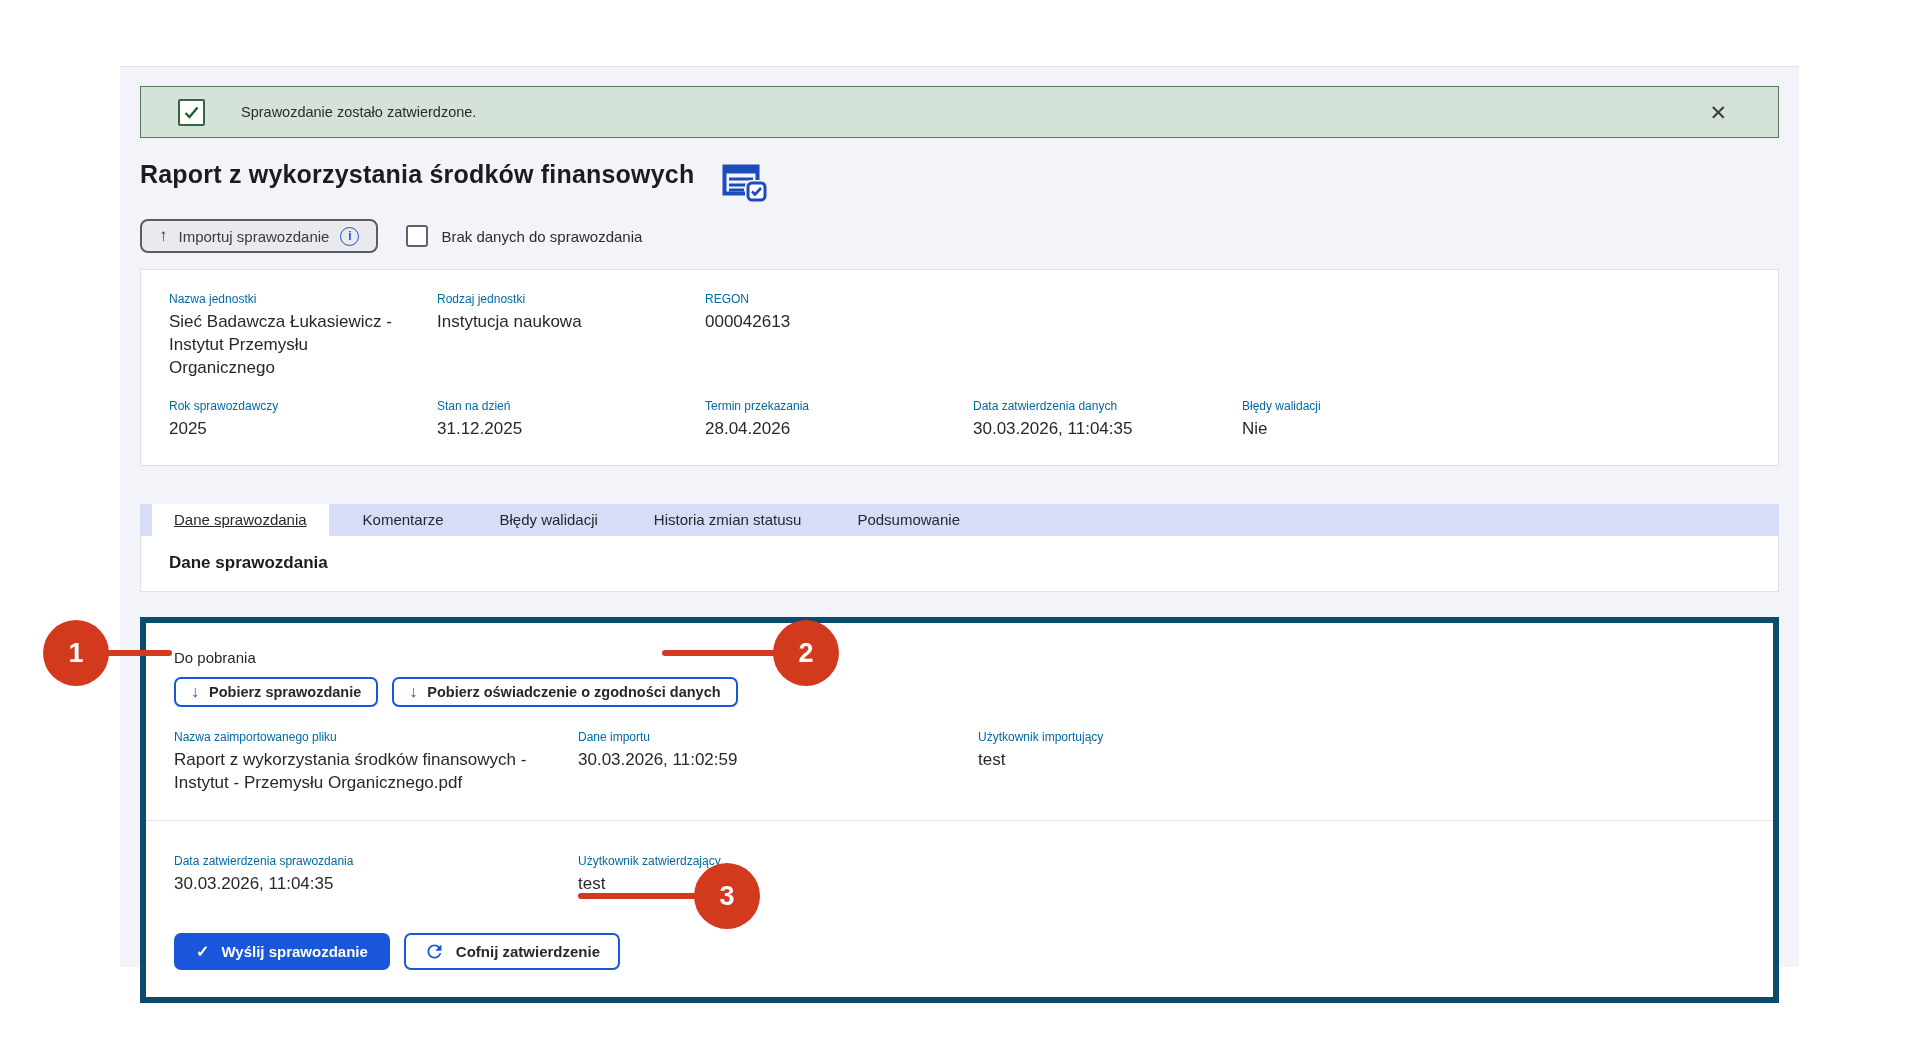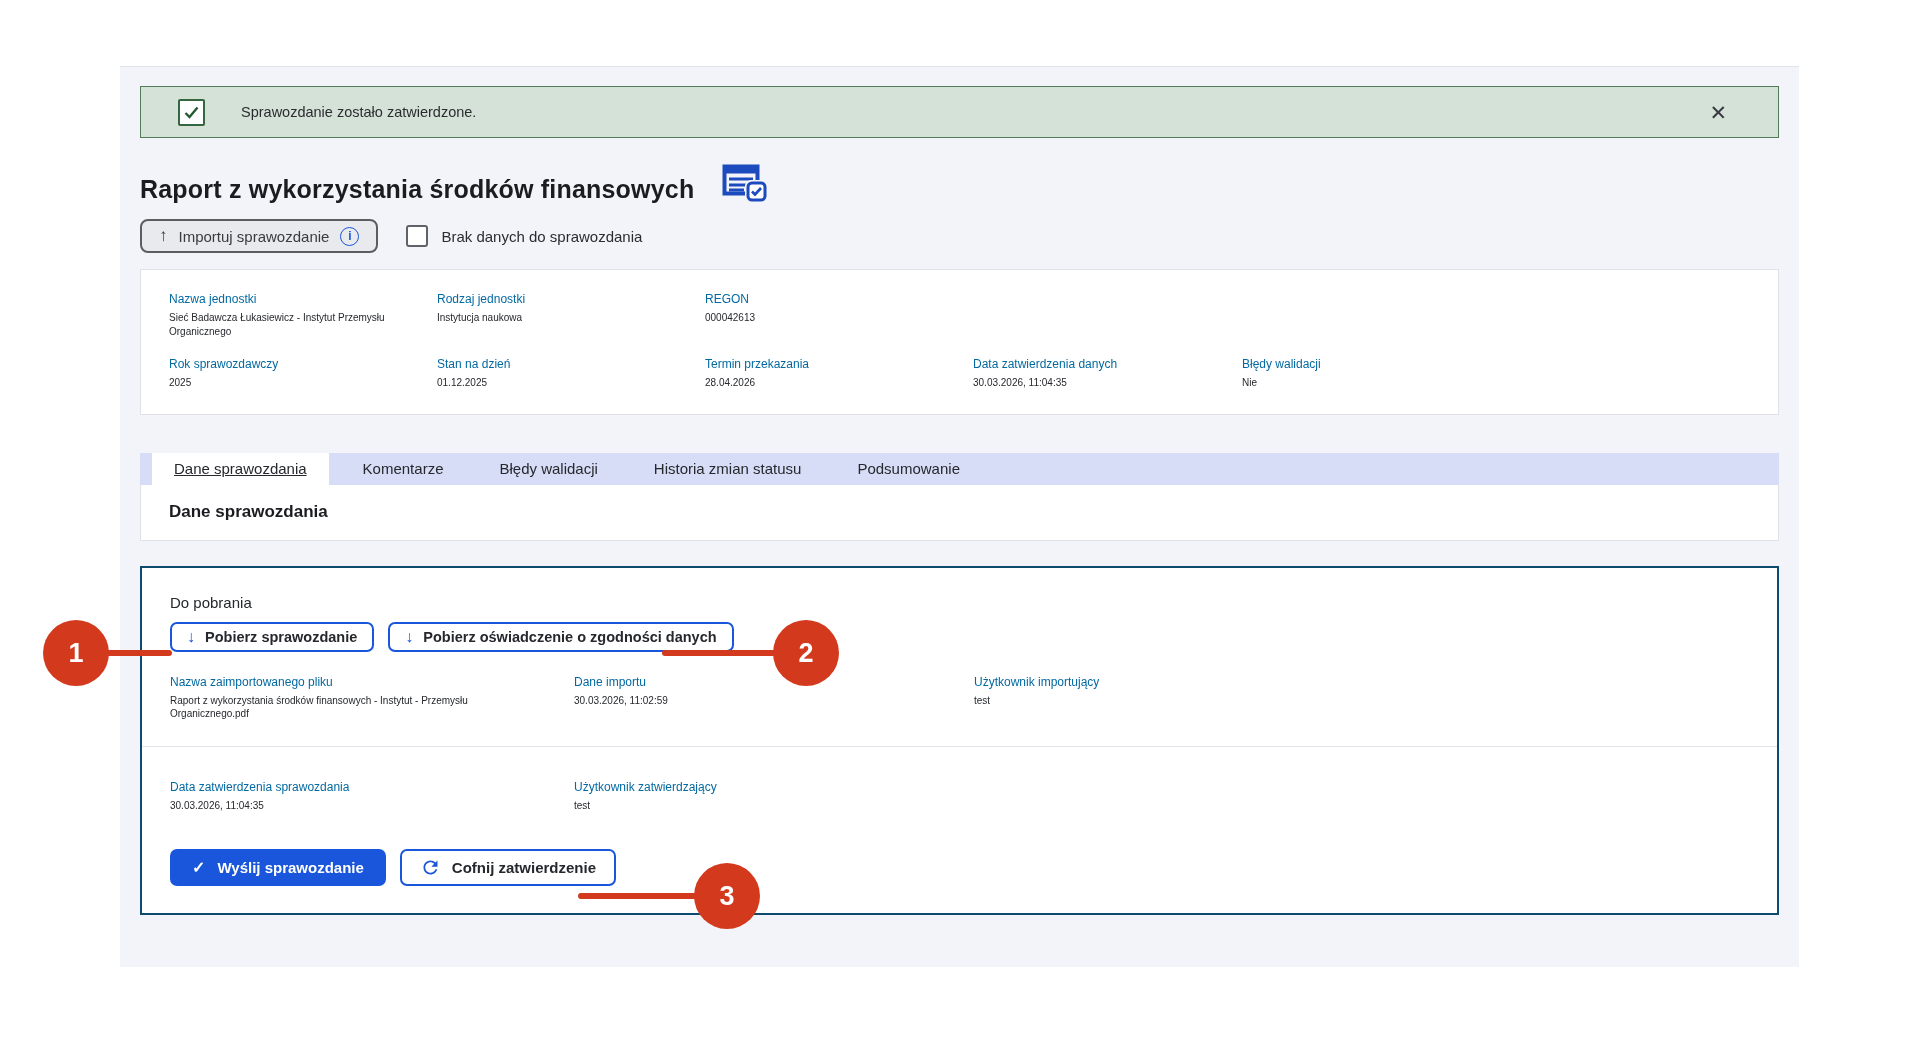--- a/index.html
+++ b/index.html
@@ -13,55 +13,55 @@
   
   .banner { margin-top:19px; height:52px; background:#d5e2d8; border:1px solid #54795b;
     display:flex; align-items:center; padding:0 37px; }
   .banner-check { width:27px; height:27px; background:#fff; border:2px solid #35663f;
     border-radius:2px; display:flex; align-items:center; justify-content:center; flex:0 0 auto; }
   .banner-text { margin-left:36px; font-size:14.5px; color:#2b2c30; }
   .banner-close { margin-left:auto; margin-right:14px; font-size:21px; color:#3a3b40;
     cursor:pointer; line-height:1; }
 
   
-  .title-row { margin-top:22px; display:flex; align-items:flex-end; gap:28px; padding-left:0; }
+  .title-row { margin-top:22px; display:flex; align-items:flex-start; gap:28px; padding-left:0; }
   .page-title { font-size:25px; font-weight:bold; color:#1b1c20; letter-spacing:.2px; }
 
   
   .toolbar { margin-top:15px; display:flex; align-items:center; }
   .import-btn { height:34px; background:#e9eaed; border:2px solid #5c5d61; border-radius:8px;
     display:inline-flex; align-items:center; gap:11px; padding:0 17px; font-size:15px;
     color:#3a3b40; cursor:pointer; }
   .arrow-up { font-size:17px; font-weight:bold; color:#3a3b40; }
   .info-i { width:19px; height:19px; border:1.8px solid #1a56db; border-radius:50%;
     color:#1a56db; font-size:12px; font-weight:bold; display:flex; align-items:center;
     justify-content:center; font-style:normal; }
   .nodata { margin-left:28px; display:flex; align-items:center; gap:13px; font-size:15px; color:#2b2c30;justify-content:flex-end; }
   .checkbox { width:22px; height:22px; background:#fff; border:2px solid #5f6368; border-radius:3px; cursor:pointer; }
 
   
   .info-panel { margin-top:16px; background:#fff; border:1px solid #e0e1e6; padding:22px 28px 24px; }
   .grid5 { display:grid; grid-template-columns:268px 268px 268px 269px auto; }
   .grid5 + .grid5 { margin-top:19px; }
   .field { padding-right:28px; }
   .field .lbl { font-size:12px; color:#0369a1; }
-  .field .val { font-size:10px; color:#26282d; margin-top:5px; line-height:1.35; }
+  .field .val { font-size:17px; color:#26282d; margin-top:5px; line-height:1.35; }
 
   
   .tabbar { margin-top:38px; height:32px; background:#d8ddf7; display:flex; align-items:stretch; padding-left:12px; }
   .tab { display:flex; align-items:center; font-size:15px; color:#26282d; padding:0 10px;
     margin-right:36px; cursor:pointer; white-space:nowrap; }
   .tab.active { background:#fff; padding:0 22px; text-decoration:underline; margin-right:24px; }
 
   .section-head-panel { height:56px; background:#fff; border:1px solid #e0e1e6; border-top:none;
     display:flex; align-items:center; padding:0 28px; }
   .section-heading { font-size:17px; font-weight:bold; color:#1b1c20; }
 
   
-  .main-panel { margin-top:25px; background:#fff; border:2px solid #0c4a6e; padding:26px 28px 27px; }
+  .main-panel { margin-top:25px; background:#fff; border:6px solid #0c4a6e; padding:26px 28px 27px; }
   .dl-heading { font-size:15px; color:#26282d; }
   .dl-buttons { margin-top:11px; display:flex; gap:14px; }
   .btn-outline-sm { height:30px; background:#fff; border:2px solid #1a56db; border-radius:7px;
     display:inline-flex; align-items:center; gap:10px; padding:0 15px; font-size:14.5px;
     font-weight:bold; color:#26282d; cursor:pointer; }
   .arrow-down { color:#1a56db; font-size:16px; font-weight:bold; }
 
   .grid3 { margin-top:23px; display:grid; grid-template-columns:404px 400px auto; }
   .grid2 { margin-top:33px; display:grid; grid-template-columns:404px auto; }
   .divider { margin:25px -28px 0; border-top:1px solid #e3e4e9; }
@@ -145,21 +145,21 @@
         <div class="val">000042613</div>
       </div>
     </div>
     <div class="grid5">
       <div class="field">
         <div class="lbl">Rok sprawozdawczy</div>
         <div class="val">2025</div>
       </div>
       <div class="field">
         <div class="lbl">Stan na dzień</div>
-        <div class="val">01.12.2025</div>
+        <div class="val">31.12.2025</div>
       </div>
       <div class="field">
         <div class="lbl">Termin przekazania</div>
         <div class="val">28.04.2026</div>
       </div>
       <div class="field">
         <div class="lbl">Data zatwierdzenia danych</div>
         <div class="val">30.03.2026, 11:04:35</div>
       </div>
       <div class="field">

